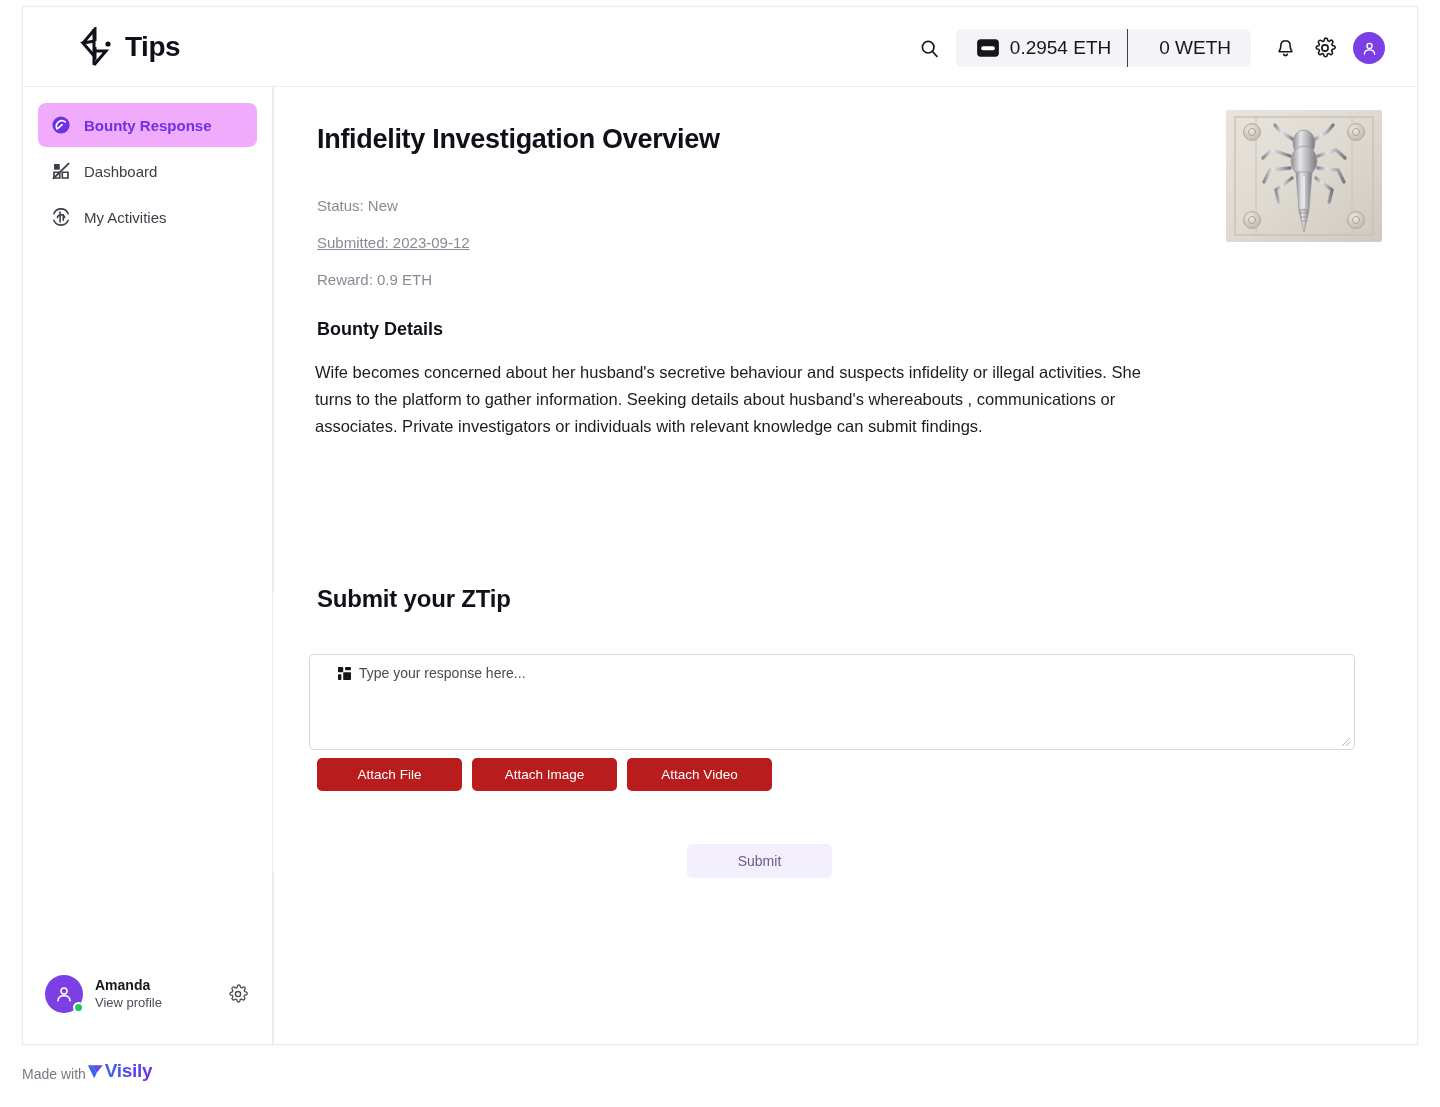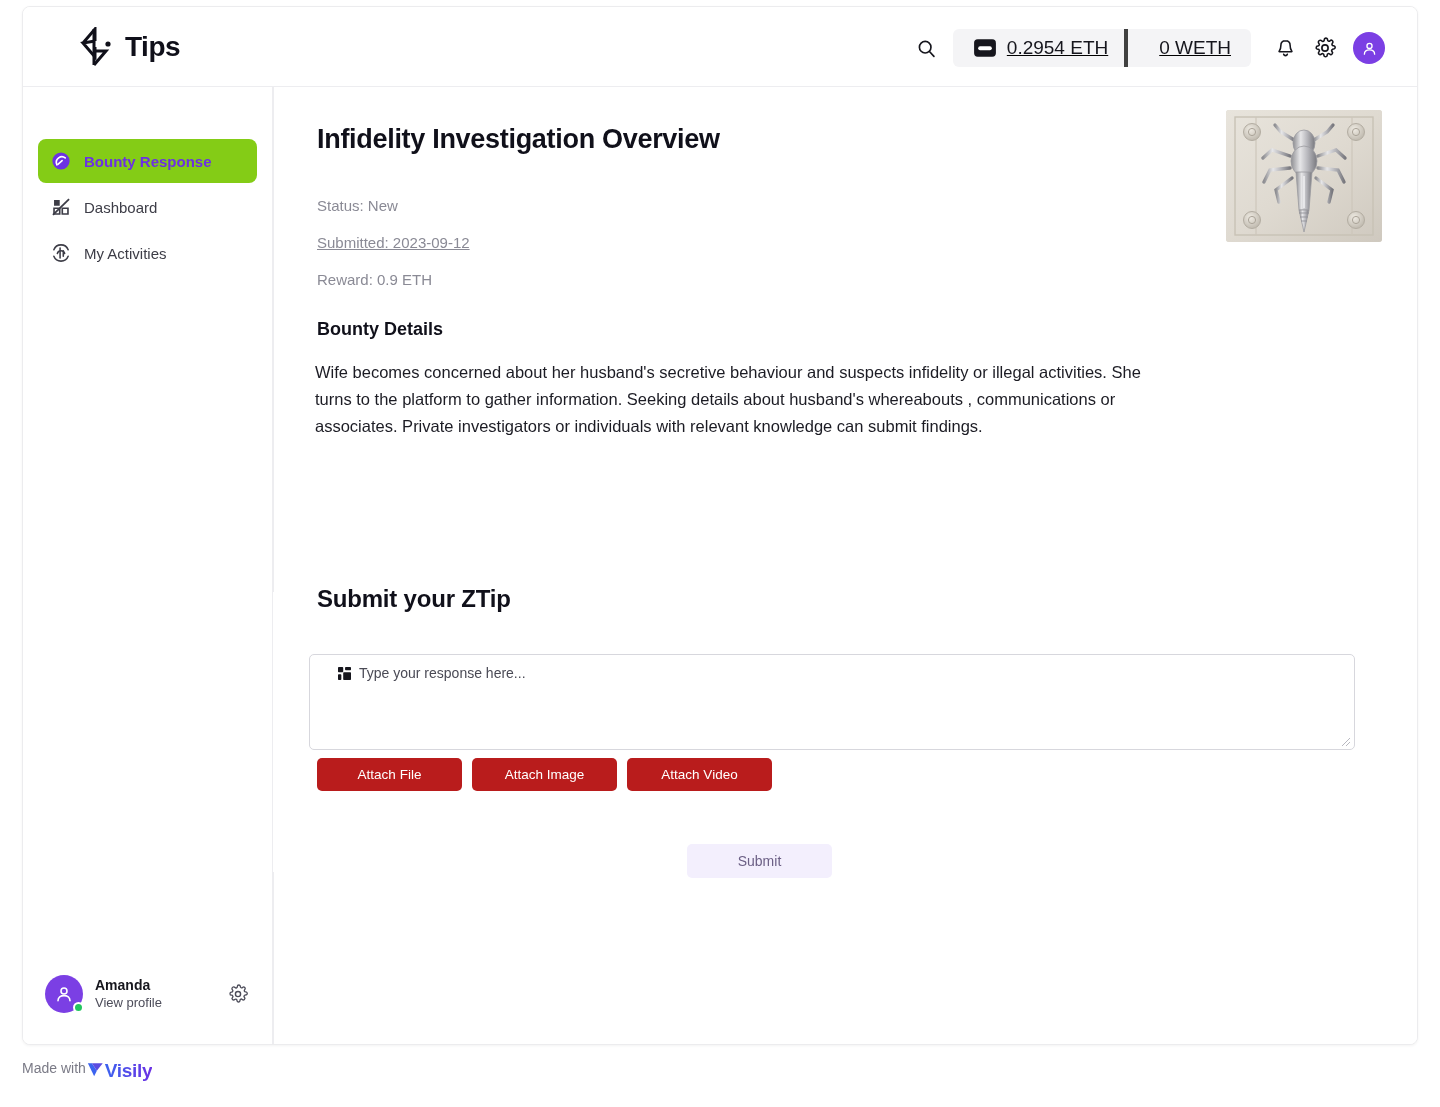--- a/index.html
+++ b/index.html
@@ -11,21 +11,21 @@
   }
   body { position: relative; overflow: hidden; }
 
   
   #app-card {
     position: absolute;
     left: 22px; top: 6px;
     width: 1396px; height: 1039px;
     background: #ffffff;
     border: 1px solid #ececee;
-    border-radius: 8px;
+    border-radius: 0;
     box-shadow: 0 1px 3px rgba(16,16,24,0.05);
     overflow: hidden;
   }
 
   
   #topbar {
     position: absolute; left: 0; top: 0;
     width: 1396px; height: 80px;
     border-bottom: 1px solid #ededf0;
     background: #fff;
@@ -67,27 +67,26 @@
     display: flex; align-items: center; justify-content: center;
     width: 40px; height: 40px; cursor: pointer; color: #16161d;
   }
   #wallet-chip {
     display: flex; align-items: center;
     height: 38px;
     background: #f4f4f6;
     border-radius: 6px;
     margin: 0 14px 0 6px;
     padding: 0 4px;
-    text-decoration: underline;
   }
   #wallet-chip .seg {
     display: flex; align-items: center; gap: 10px;
     padding: 0 16px; height: 38px;
   }
-  #wallet-chip .seg + .seg { border-left: 4px solid #404040; padding-left: 31px; }
+  #wallet-chip .seg + .seg { border-left: 1px solid #404040; padding-left: 31px; }
   .wallet-text { font-size: 19px; color: #16161d; letter-spacing: 0px; }
   #avatar-top {
     width: 32px; height: 32px; border-radius: 50%;
     background: #7b3fe4; margin-left: 8px;
     display: flex; align-items: center; justify-content: center;
     cursor: pointer;
   }
 
   
   #sidebar {
@@ -98,21 +97,21 @@
   }
   .nav-item {
     display: flex; align-items: center; gap: 12px;
     height: 44px;
     margin: 0 15px;
     padding: 0 12px;
     border-radius: 8px;
     cursor: pointer;
   }
   .nav-item .nav-label { font-size: 15px; color: #3d3d47; }
-  .nav-item.active { background: #84cc16; margin-top: 36px; }
+  .nav-item.active { background: #f0abfc; }
   .nav-item.active .nav-label { color: #6c31e3; font-weight: bold; }
   #nav-list { padding-top: 16px; display:flex; flex-direction: column; gap: 2px; }
 
   #profile-block {
     position: absolute; left: 0; bottom: 22px;
     width: 250px; height: 60px;
     display: flex; align-items: center; padding: 0 22px;
   }
   #profile-avatar {
     position: relative;
@@ -225,21 +224,21 @@
     color: #6b5f85;
     border: none; border-radius: 5px;
     font-size: 14px;
     font-family: Liberation Sans, sans-serif;
     cursor: pointer;
   }
 
   
   #footer {
     position: absolute; left: 22px; top: 1060px;
-    display: flex; align-items: flex-start; 
+    display: flex; align-items: flex-end; 
   }
   #footer .made-text { font-size: 14px; color: #7a7a86; }
   #footer .visily-word {
     font-size: 19px; font-weight: bold; letter-spacing: -0.3px;
     background: linear-gradient(90deg, #3b63ef 0%, #6c31e3 100%);
     -webkit-background-clip: text; background-clip: text;
     color: transparent;
   }
 </style>
 </head>

